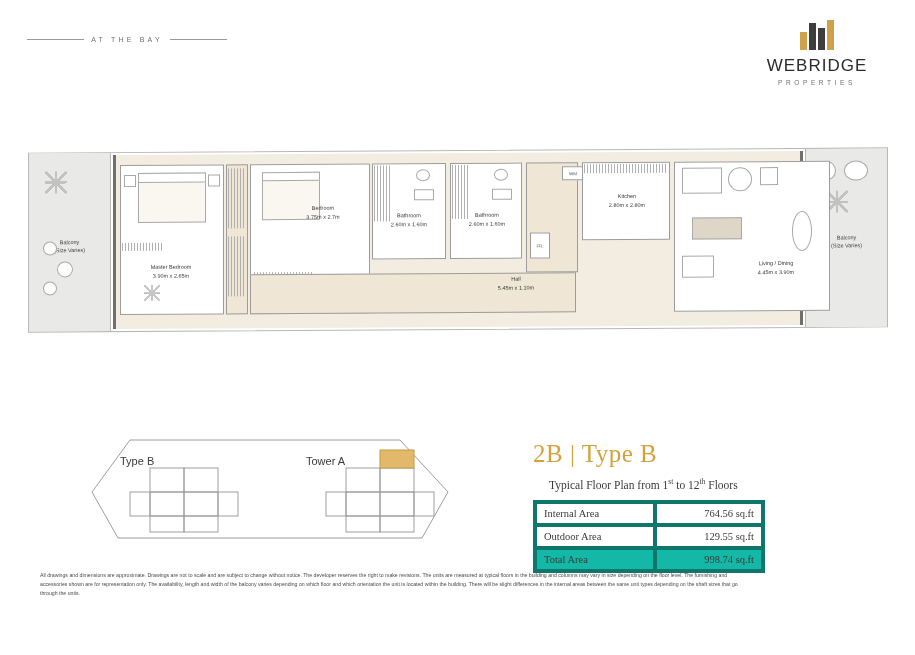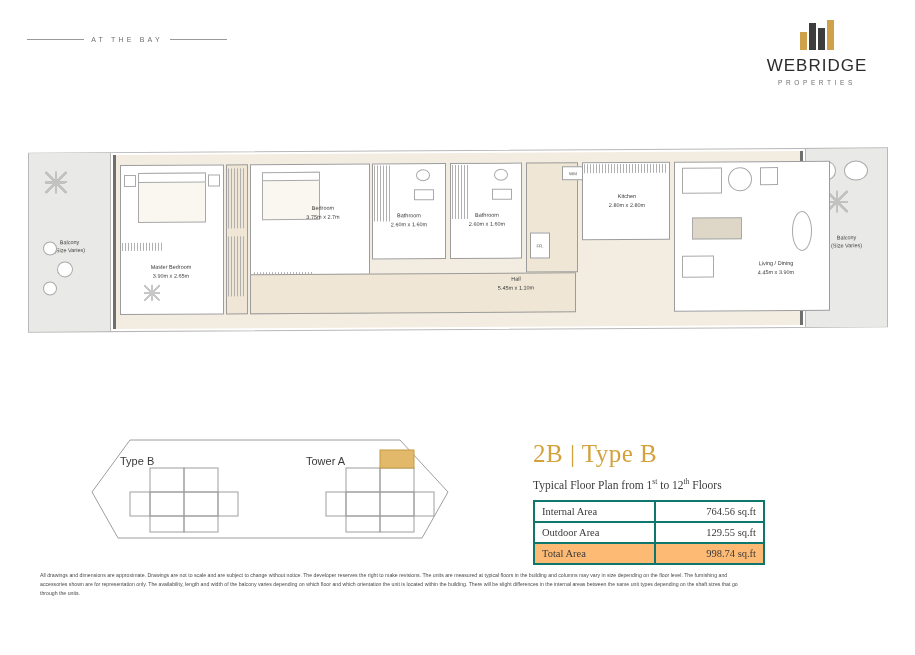--- a/index.html
+++ b/index.html
@@ -147,36 +147,37 @@
   .type-title {
     font-size: 25px;
     color: #d4a23c;
     letter-spacing: .5px;
     font-weight: 400;
   }
   .type-sub {
     margin-top: 9px;
     font-size: 11.5px;
     color: #3a3a3a;
+    margin-left: 16px;
   }
   .type-sub sup { font-size: 7.5px; }
 
   .area-table {
     margin-top: 9px;
     width: 232px;
     border-collapse: collapse;
     font-size: 10.5px;
   }
   .area-table td {
-    border: 2px solid #0f766e;
+    border: 4px solid #0f766e;
     padding: 4px 7px;
     height: 20px;
   }
   .area-table td.val { text-align: right; }
-  .area-table tr.total td { background: #fdba74; }
+  .area-table tr.total td { background: #14b8a6; }
 
   
   .disclaimer {
     position: absolute;
     left: 40px; top: 571px; width: 700px;
     font-size: 5.2px;
     line-height: 1.75;
     color: #4a4a4a;
   }
 </style>

